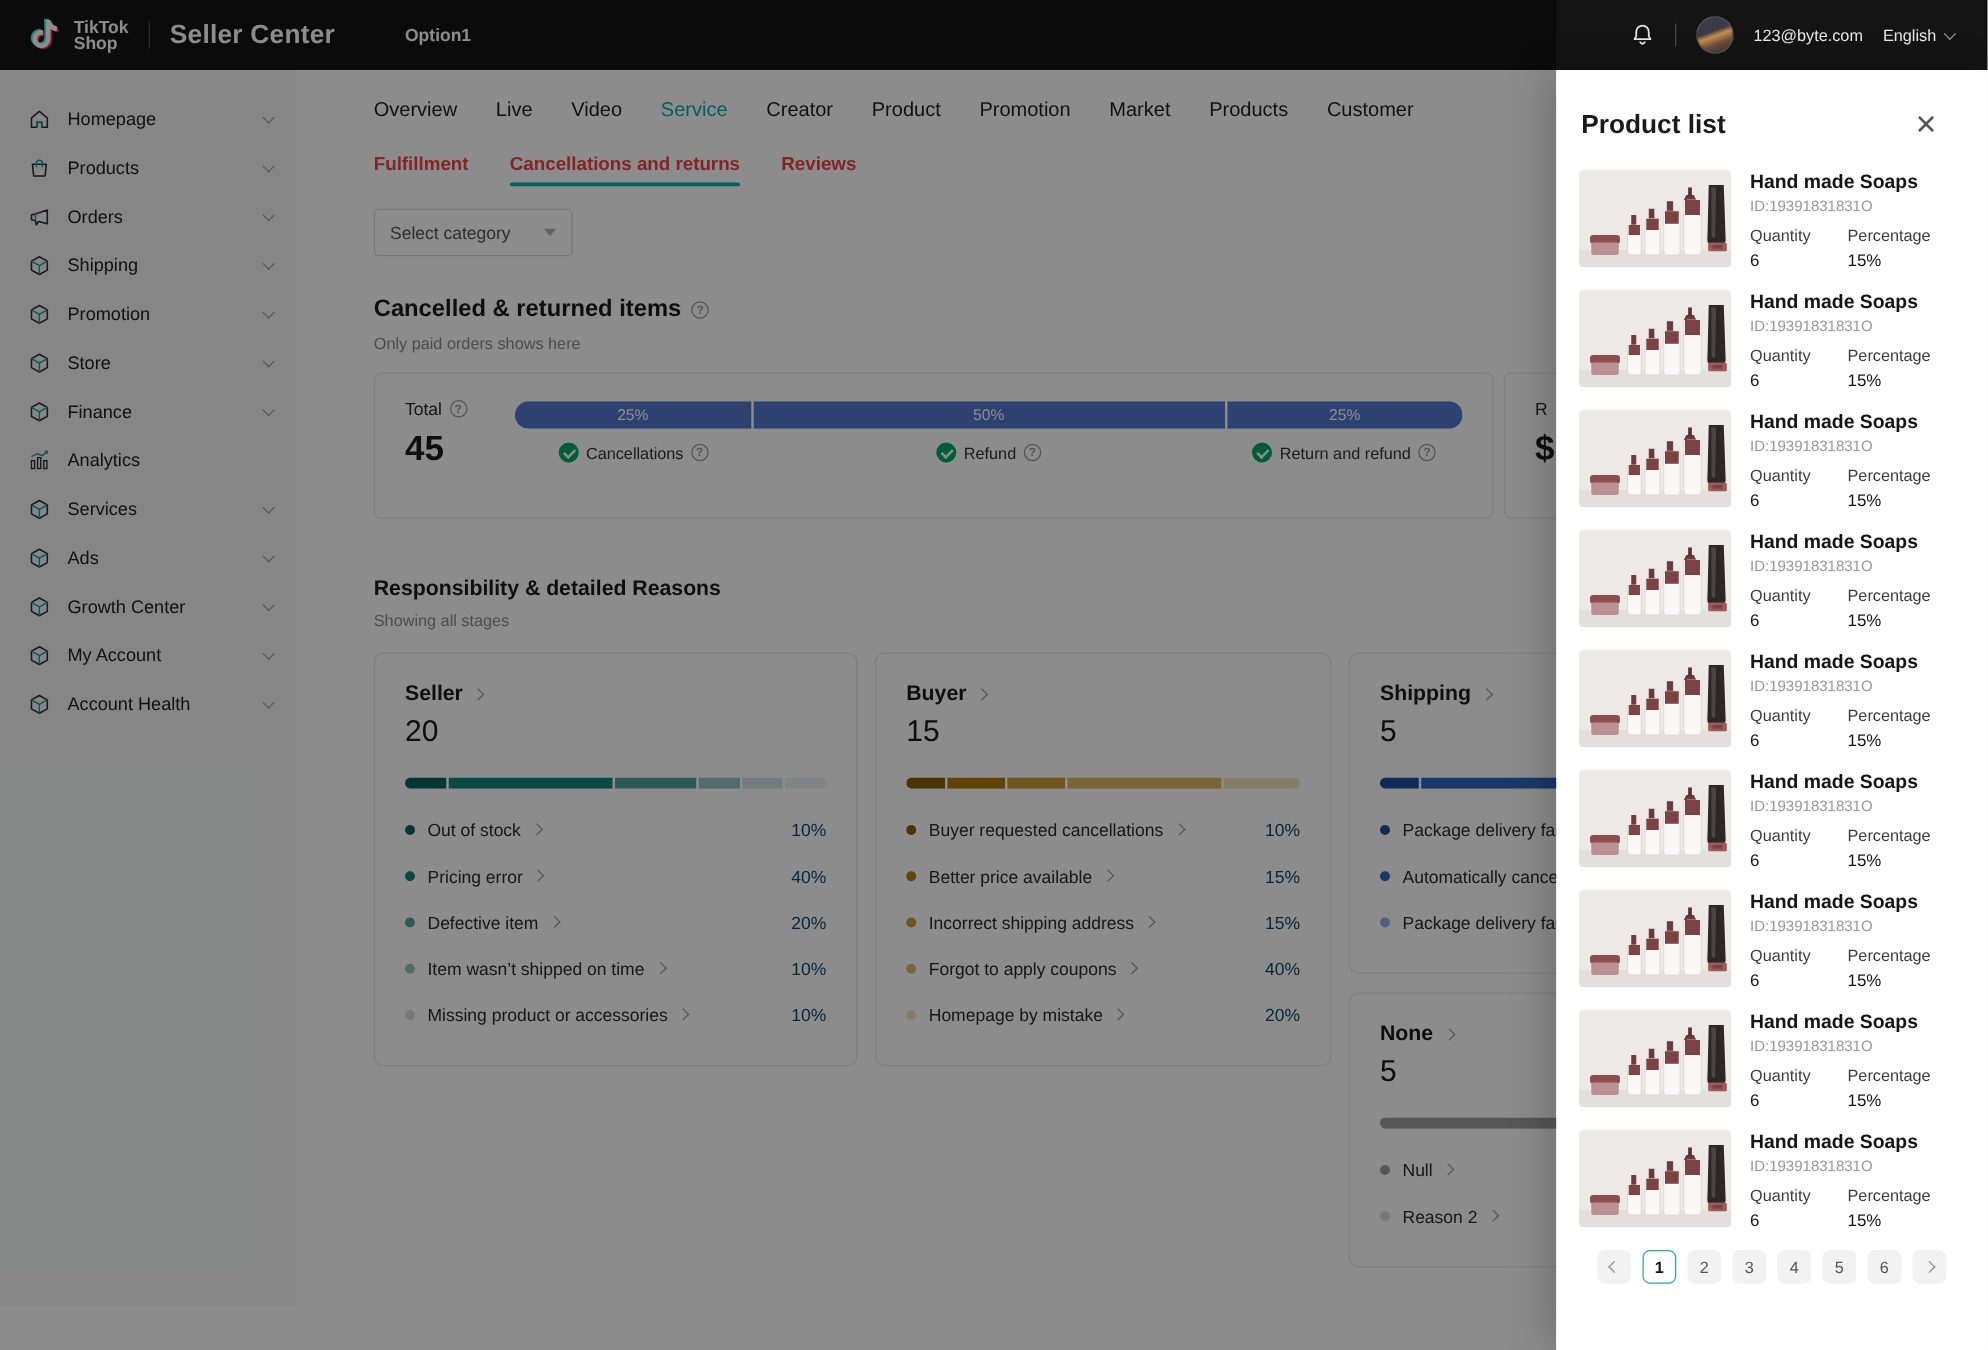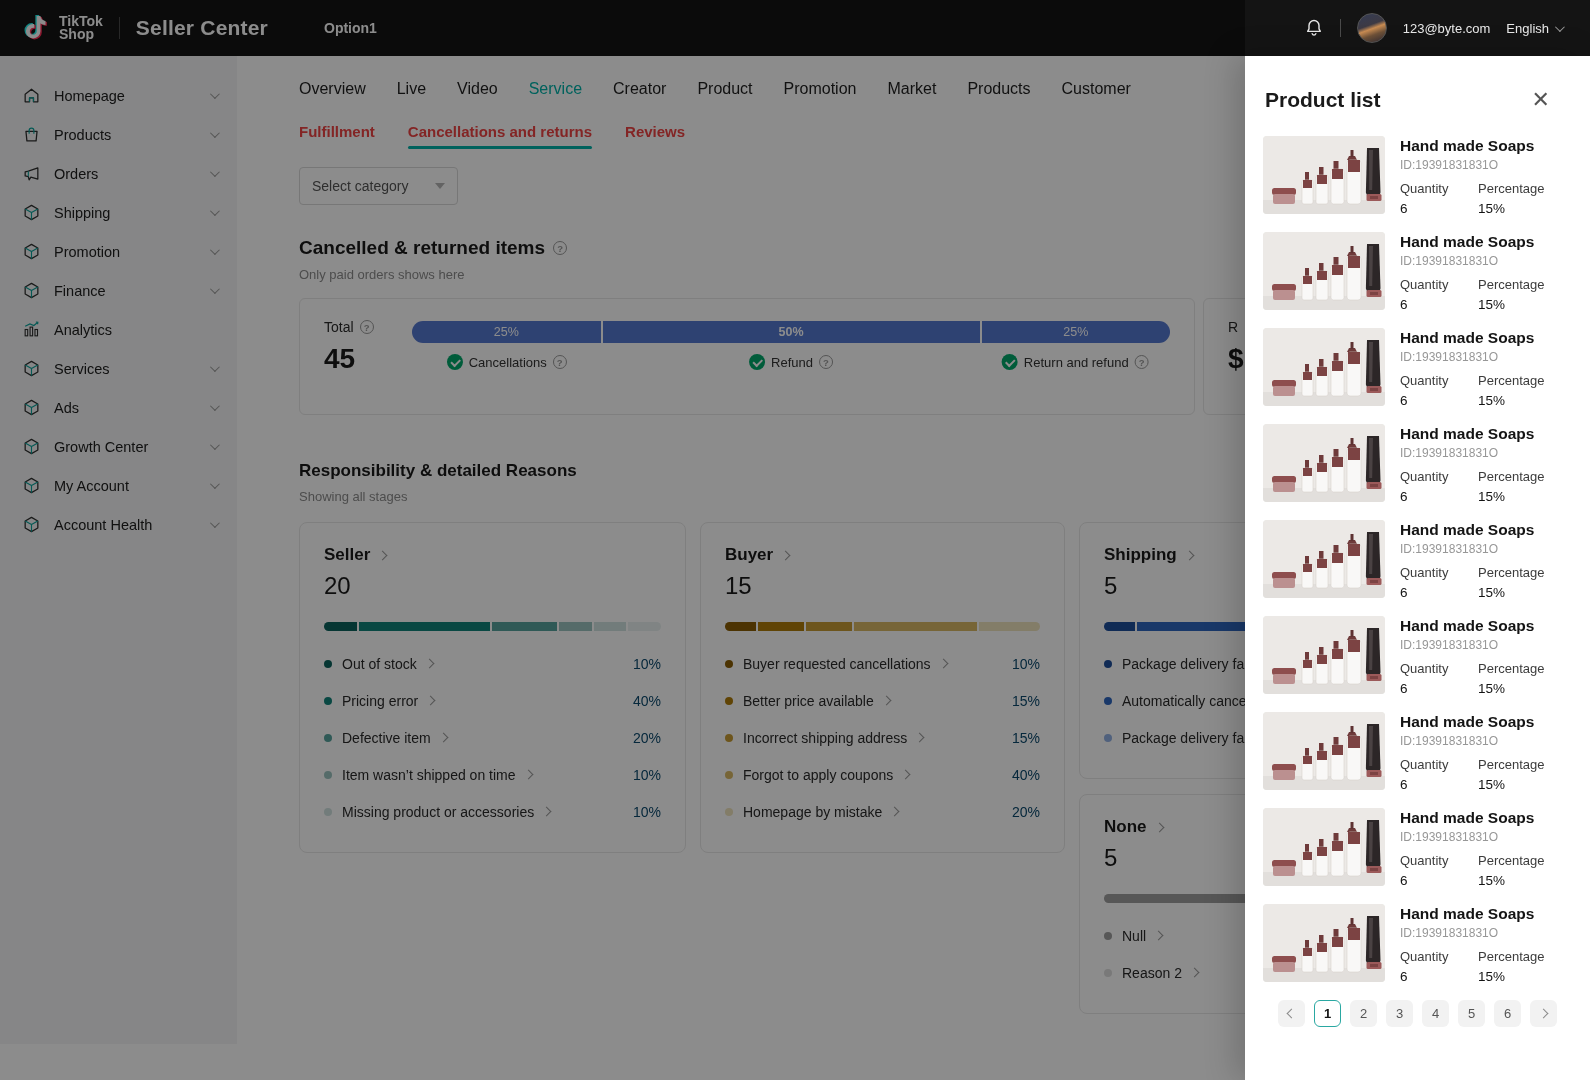--- a/index.html
+++ b/index.html
@@ -174,20 +174,28 @@
 
     <div class="side-item">
       <span class="sicon"><svg viewBox="0 0 24 24" fill="none" width="19" height="19">
           <path d="M12 3l8 4.5v9L12 21l-8-4.5v-9L12 3z" stroke="#2f2f2f" stroke-width="1.6" stroke-linejoin="round"></path>
           <path d="M12 12l8-4.5M12 12L4 7.5M12 12v9" stroke="#0ba39b" stroke-width="1.4"></path>
         </svg></span>
       <span class="s-label">Promotion</span>
       <span class="chev down"></span>
     </div>
 
+    <div class="side-item">
+      <span class="sicon"><svg viewBox="0 0 24 24" fill="none" width="19" height="19">
+          <path d="M12 3l8 4.5v9L12 21l-8-4.5v-9L12 3z" stroke="#2f2f2f" stroke-width="1.6" stroke-linejoin="round"></path>
+          <path d="M12 12l8-4.5M12 12L4 7.5M12 12v9" stroke="#0ba39b" stroke-width="1.4"></path>
+        </svg></span>
+      <span class="s-label">Store</span>
+      <span class="chev down"></span>
+    </div>
 
     <div class="side-item">
       <span class="sicon"><svg viewBox="0 0 24 24" fill="none" width="19" height="19">
           <path d="M12 3l8 4.5v9L12 21l-8-4.5v-9L12 3z" stroke="#2f2f2f" stroke-width="1.6" stroke-linejoin="round"></path>
           <path d="M12 12l8-4.5M12 12L4 7.5M12 12v9" stroke="#0ba39b" stroke-width="1.4"></path>
         </svg></span>
       <span class="s-label">Finance</span>
       <span class="chev down"></span>
     </div>
 
@@ -305,21 +313,21 @@
             <span>Total</span>
             <span class="q"></span>
           </div>
           <div class="total-value">45</div>
         </div>
         <div class="bar-area">
           <div class="bluebar">
 
               <div class="bseg" style="width: 25%;">25%</div>
 
-              <div class="bseg" style="width: 50%; font-weight: bold;">50%</div>
+              <div class="bseg" style="width: 50%;">50%</div>
 
               <div class="bseg" style="width: 25%;">25%</div>
 
           </div>
           <div class="legend">
 
               <span class="leg">
                 <span class="okc"></span>
                 <span>Cancellations</span>
                 <span class="q"></span>

